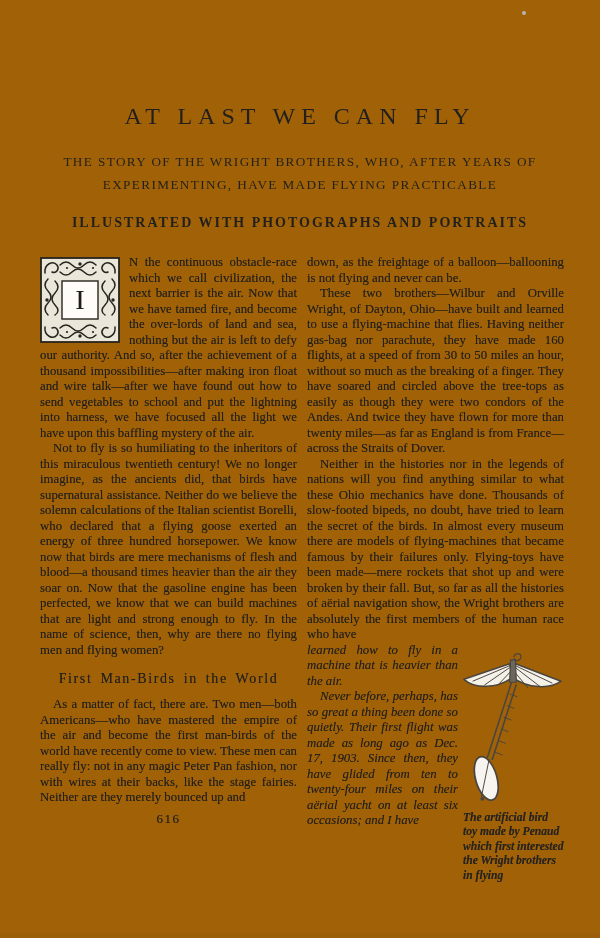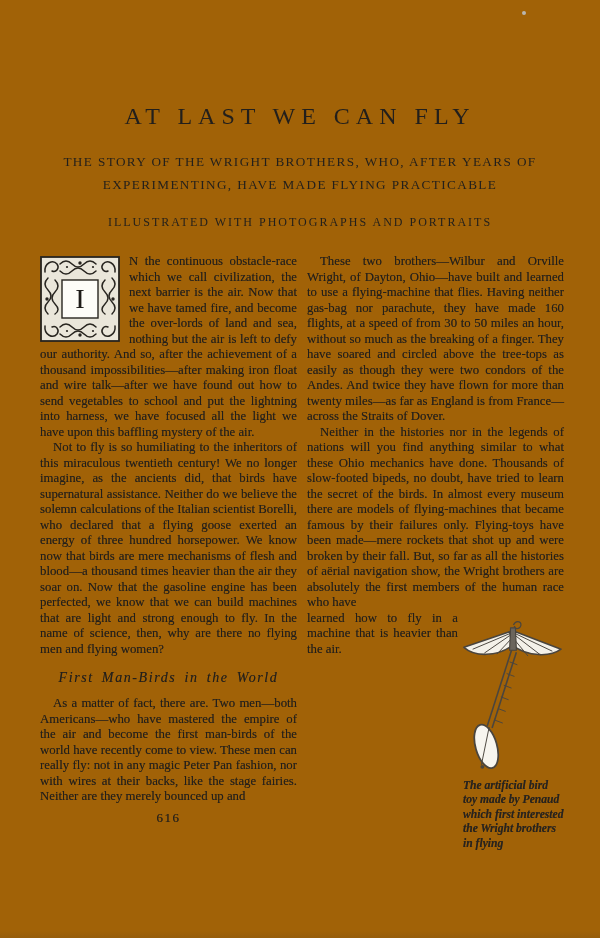--- a/index.html
+++ b/index.html
@@ -24,21 +24,21 @@
   .title {
     margin:0; font-size:24px; font-weight:400; letter-spacing:6px;
     line-height:30px; white-space:nowrap;
   }
   .subtitle {
     margin:19px auto 12px; max-width:512px;
     font-size:13.2px; letter-spacing:1.4px; line-height:23px; font-weight:400;
   }
   .byline { margin-top:15px; font-size:16px; letter-spacing:4.5px; }
   .illus-note {
-    margin-top:19px; font-size:12px; font-weight:normal; letter-spacing:2px;
+    margin-top:19px; font-size:14px; font-weight:bold; letter-spacing:2px;
   }
 
   
   .columns {
     display:flex; gap:10px;
     padding:0 36px 0 40px; margin-top:24px;
     text-shadow:0 0 .3px rgba(34,31,28,.55);
   }
   .col { flex:1 1 0; min-width:0; }
   .para {
@@ -53,29 +53,29 @@
     width:80px; height:86px; margin:2px 9px 1px 0;
   }
   .dropcap svg { display:block; }
   .dc-letter {
     position:absolute; left:22px; top:24px; width:36px; height:38px;
     line-height:38px; text-align:center;
     font-size:27px; font-weight:400; color:#1d1a17;
   }
 
   .section-heading {
-    margin:13px 0 10px; font-size:14px; font-weight:400; font-style:italic;
+    margin:13px 0 10px; font-size:14px; font-weight:400; 
     letter-spacing:1.6px; text-align:center; word-spacing:3px;
   }
 
   .pagenum { margin-top:5px; text-align:center; font-size:13px; letter-spacing:1.5px; }
 
   
   .wrap-row { display:flex; align-items:flex-start; }
-  .narrow { width:151px; flex:0 0 151px; }
+  .narrow { width:151px; flex:0 0 151px;font-style:italic; }
   .toy-figure { margin:2px 0 0 auto; width:103px; flex:0 0 103px; }
   .toy-figure svg { display:block; }
   .caption {
     margin-top:8px; padding-left:2px;
     font-style:italic; font-weight:bold;
     font-size:11.6px; line-height:14.6px; color:#27231f;
   }
 </style>
 </head>
 <body>
@@ -125,26 +125,28 @@
           <span class="dc-letter">I</span>
         </span><span>N the continuous obstacle-race which we call civilization, the next barrier is the air. Now that we have tamed fire, and become the over-lords of land and sea, nothing but the air is left to defy our authority. And so, after the achievement of a thousand impossibilities—after making iron float and wire talk—after we have found out how to send vegetables to school and put the lightning into harness, we have focused all the light we have upon this baffling mystery of the air.</span>
       </p>
       <p class="para">Not to fly is so humiliating to the inheritors of this miraculous twentieth century! We no longer imagine, as the ancients did, that birds have supernatural assistance. Neither do we believe the solemn calculations of the Italian scientist Borelli, who declared that a flying goose exerted an energy of three hundred horsepower. We know now that birds are mere mechanisms of flesh and blood—a thousand times heavier than the air they soar on. Now that the gasoline engine has been perfected, we know that we can build machines that are light and strong enough to fly. In the name of science, then, why are there no flying men and flying women?</p>
       <h2 class="section-heading">First Man-Birds in the World</h2>
       <p class="para">As a matter of fact, there are. Two men—both Americans—who have mastered the empire of the air and become the first man-birds of the world have recently come to view. These men can really fly: not in any magic Peter Pan fashion, nor with wires at their backs, like the stage fairies. Neither are they merely bounced up and</p>
       <div class="pagenum">616</div>
     </div>
 
     <div class="col">
+      <p class="para noindent">down, as the freightage of a balloon—ballooning is not flying and never can be.</p>
       <p class="para">These two brothers—Wilbur and Orville Wright, of Dayton, Ohio—have built and learned to use a flying-machine that flies. Having neither gas-bag nor parachute, they have made 160 flights, at a speed of from 30 to 50 miles an hour, without so much as the breaking of a finger. They have soared and circled above the tree-tops as easily as though they were two condors of the Andes. And twice they have flown for more than twenty miles—as far as England is from France—across the Straits of Dover.</p>
       <p class="para">Neither in the histories nor in the legends of nations will you find anything similar to what these Ohio mechanics have done. Thousands of slow-footed bipeds, no doubt, have tried to learn the secret of the birds. In almost every museum there are models of flying-machines that became famous by their failures only. Flying-toys have been made—mere rockets that shot up and were broken by their fall. But, so far as all the histories of aërial navigation show, the Wright brothers are absolutely the first members of the human race who have</p>
 
       <div class="wrap-row">
         <div class="narrow">
           <p class="para noindent">learned how to fly in a machine that is heavier than the air.</p>
+          <p class="para">Never before, perhaps, has so great a thing been done so quietly. Their first flight was made as long ago as Dec. 17, 1903. Since then, they have glided from ten to twenty-four miles on their aërial yacht on at least six occasions; and I have</p>
         </div>
 
         <figure class="toy-figure">
           <svg viewBox="0 0 106 162" width="103" height="158" aria-hidden="true">
             <g fill="none" stroke="#4a453e" stroke-width="1.6" stroke-linejoin="round">
 
               <path d="M54,12 c3,-6 10,-3 7,2 c-2,3 -6,2 -6,-1" stroke-width="1.3"></path>
 
               <path d="M3,35 L50,19 L53,33 C37,45 14,45 3,35 Z" fill="#f4f1e9"></path>
               <path d="M12,37 L50,21" stroke-width="1"></path>

